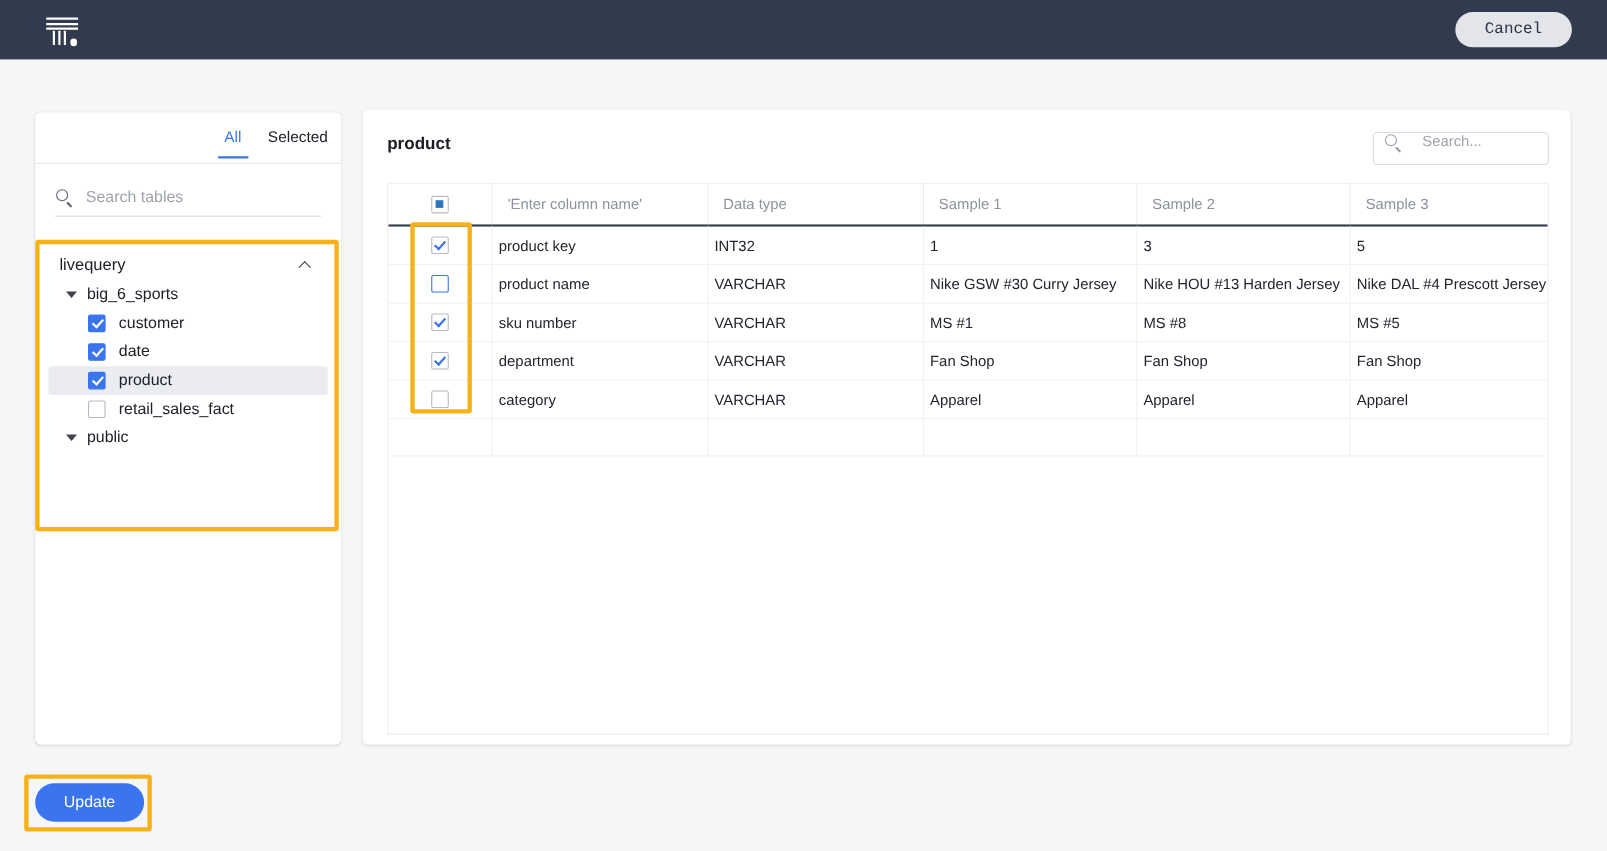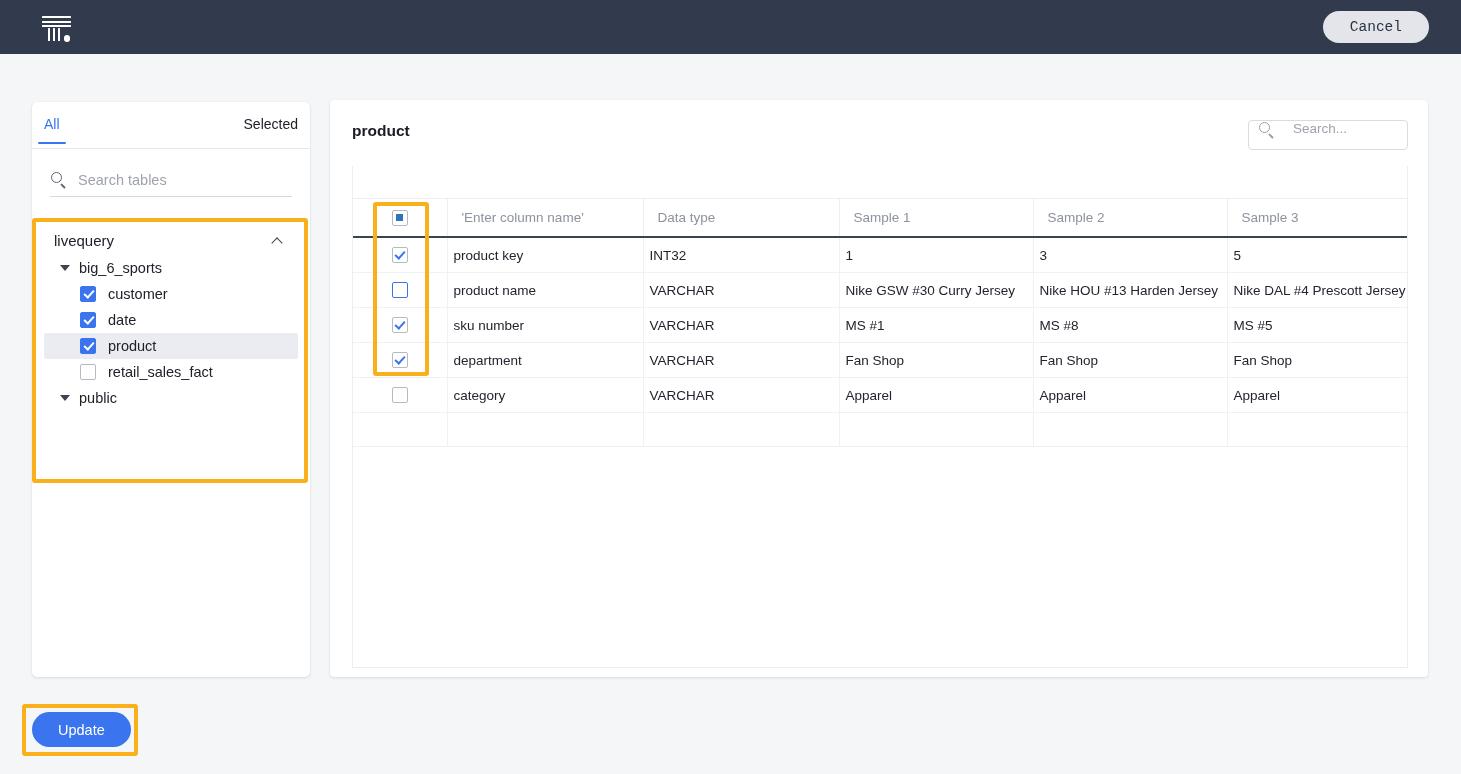--- a/index.html
+++ b/index.html
@@ -37,22 +37,22 @@
     cursor: pointer; line-height: 32px;
   }
 
   
   .left-card {
     position: absolute; left: 32px; top: 102px; width: 278px; height: 575px;
     background: #ffffff; border-radius: 5px;
     box-shadow: 0 1px 3px rgba(0,0,0,0.11), 0 0 1px rgba(0,0,0,0.08);
   }
   .tabs {
-    height: 47px; display: flex; align-items: flex-start; justify-content: space-between;
-    border-bottom: 1px solid #e6e7ea; position: relative; gap: 40px;
+    height: 47px; display: flex; align-items: flex-start; justify-content: flex-end;
+    border-bottom: 1px solid #e6e7ea; position: relative;
   }
   .tab {
     font-size: 14px; color: #20222a; padding: 15px 12px 13px 12px;
     cursor: pointer; position: relative; line-height: 1;
   }
   .tab.active { color: #3a74ee; }
   .tab.active::after {
     content: ""; position: absolute; left: 6px; right: 6px; bottom: 0;
     height: 2.5px; background: #3a74ee; border-radius: 1px;
   }
@@ -141,21 +141,21 @@
     position: absolute; right: 20px; top: 20px; width: 160px; height: 30px;
     border: 1px solid #d9dbe1; border-radius: 4px;
     display: flex; padding: 0 9px; background: #fff;
   }
   .tbl-search .search-ph { font-size: 13.5px; margin-left: 7px; }
 
   .grid-wrap {
     position: absolute; left: 22px; top: 66px; right: 20px; bottom: 9px;
     border: 1px solid #eceef2; border-top: none; overflow: hidden;
   }
-  table.grid { border-collapse: collapse; width: 100%; table-layout: fixed; margin-top: 32px; }
+  table.grid { border-collapse: collapse; width: 100%; table-layout: fixed; }
   table.grid th {
     font-weight: normal; font-size: 13.5px; color: #8d929e; text-align: left;
     height: 37px; padding: 0 14px; background: #fff;
     border-right: 1px solid #eceef2; border-top: 1px solid #eceef2;
     border-bottom: 2px solid #3b4254;
     vertical-align: middle;
   }
   table.grid th.cbcol, table.grid td.cbcol {
     width: 94px; text-align: center; padding: 0;
   }

